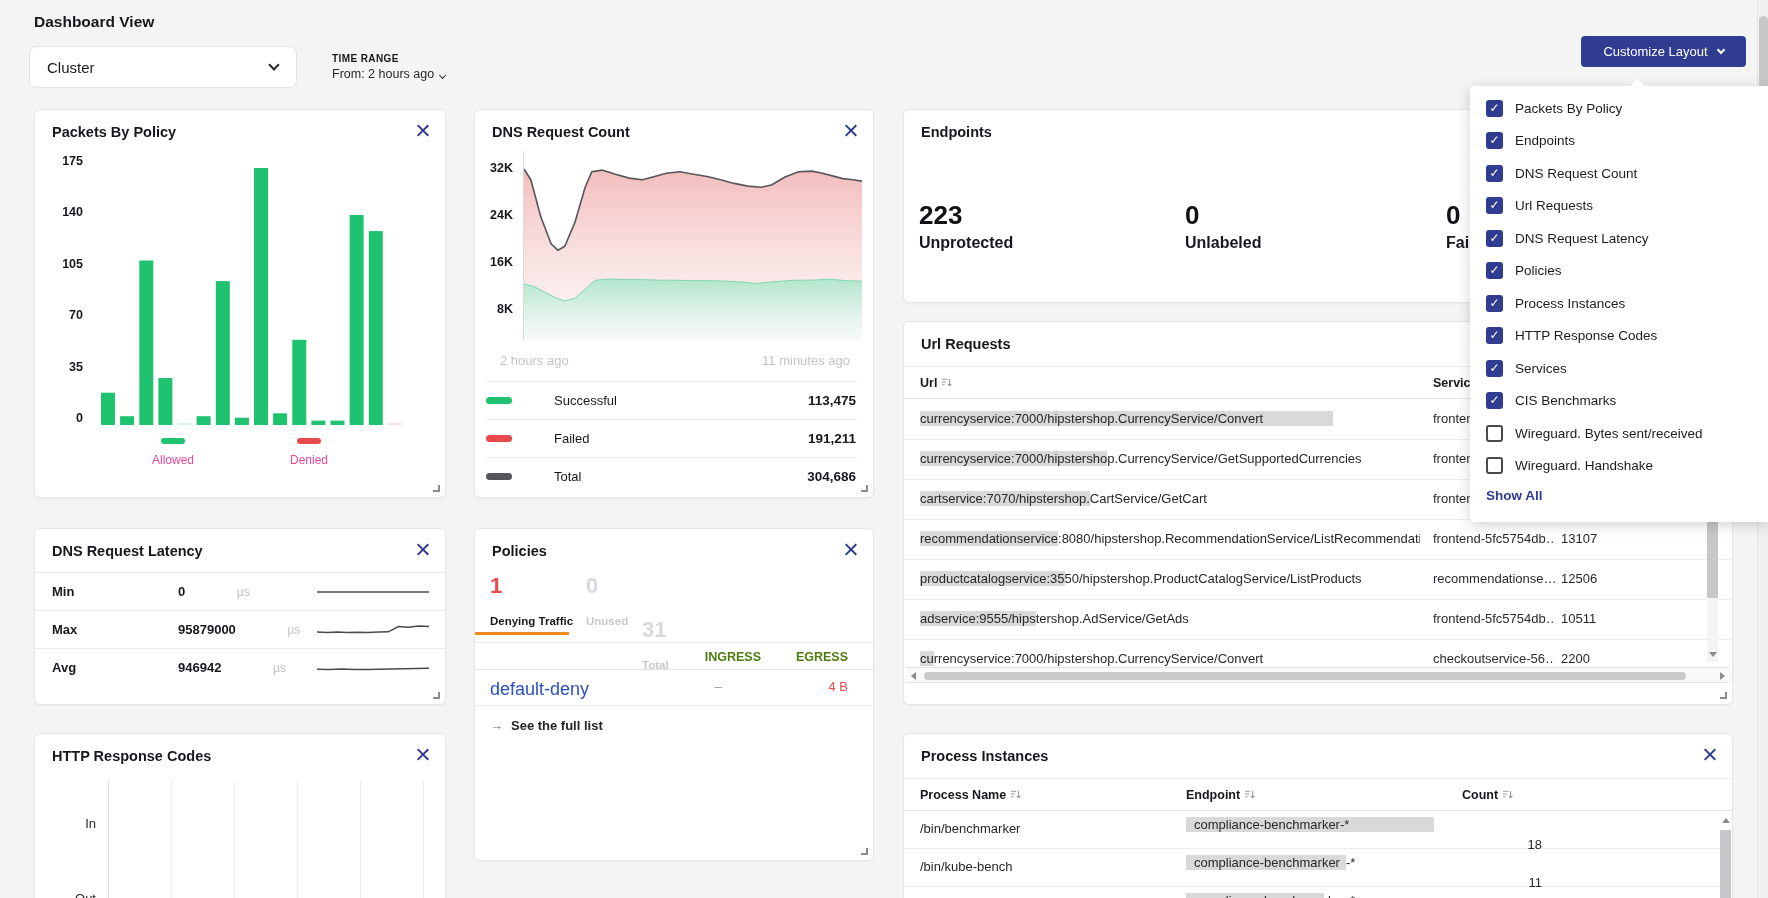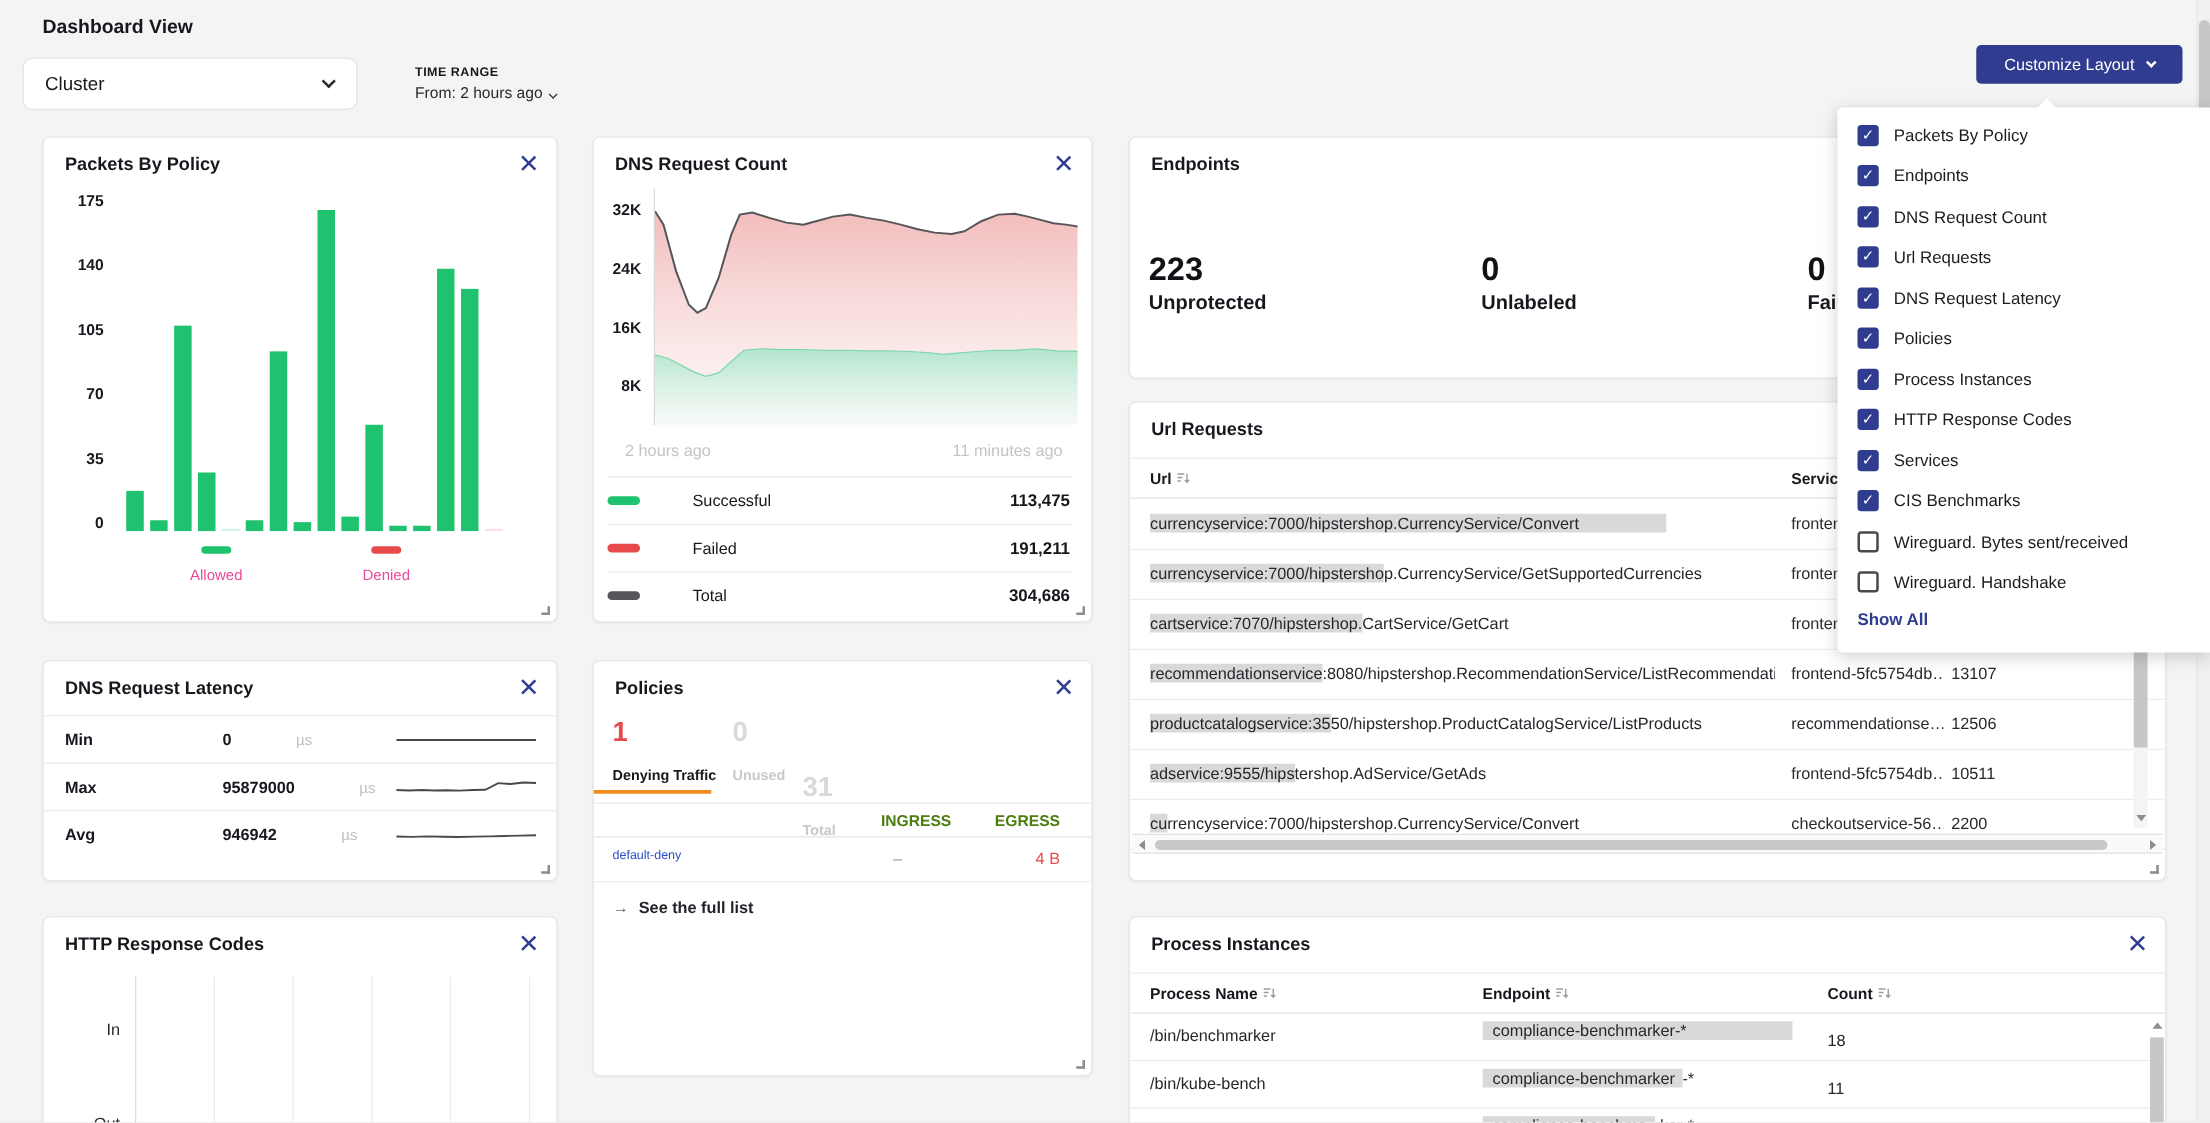--- a/index.html
+++ b/index.html
@@ -2,21 +2,21 @@
 <html><head>
 <meta charset="utf-8">
 <style>
   * { margin:0; padding:0; box-sizing:border-box; }
   html,body { background:#e9e9ea; }
   body { font-family:"Liberation Sans", sans-serif; }
   #page { position:relative; width:1768px; height:898px; overflow:hidden; background:#f4f4f5; color:#17181d; }
 
   
   .page-title { position:absolute; left:34px; top:13px; font-size:15.5px; font-weight:700; color:#17181d; }
-  .view-select { position:absolute; left:18px; top:46px; width:268px; height:42px; background:#fff;
+  .view-select { position:absolute; left:29px; top:46px; width:268px; height:42px; background:#fff;
     border:1px solid #e3e3e5; border-radius:8px; display:flex; align-items:center; justify-content:space-between;
     padding:0 18px 0 17px; cursor:pointer; }
   .view-select .val { font-size:15px; color:#17181d; }
   .chev { display:inline-block; width:8px; height:8px; border-right:2px solid #2a2a2e; border-bottom:2px solid #2a2a2e;
     transform:rotate(45deg); margin-top:-4px; }
   .chev.small { width:5px; height:5px; border-width:1.5px; margin-left:6px; margin-top:-2px; }
   .chev.white { border-color:#fff; width:6px; height:6px; margin-top:-3px; margin-left:10px; }
   .timerange { position:absolute; left:332px; top:53px; }
   .tr-label { font-size:10px; font-weight:700; letter-spacing:.4px; color:#17181d; }
   .tr-value { font-size:12.5px; color:#2a2a2e; margin-top:3px; cursor:pointer; }
@@ -99,36 +99,36 @@
   .lat-spark { position:absolute; left:282px; top:8px; }
 
   
   .pol-tab { position:absolute; top:44px; cursor:pointer; }
   .pol-num { font-size:22px; font-weight:800; }
   .pol-lab { position:absolute; top:42px; font-size:11.5px; font-weight:700; white-space:nowrap; }
   .tab-underline { position:absolute; left:0; top:103px; width:94px; height:3px; background:#f08c1e; }
   #pol-head { position:absolute; left:0; top:113px; width:100%; height:28px; border-top:1px solid #ececee; border-bottom:1px solid #e4e4e6; }
   .pol-th { position:absolute; top:7px; font-size:12.5px; font-weight:700; color:#4d7c0f; text-align:right; }
   #pol-row { position:absolute; left:0; top:141px; width:100%; height:36px; border-bottom:1px solid #ededef; }
-  .pol-name { position:absolute; left:15px; top:9px; font-size:10px; color:#2b4fc8; cursor:pointer; }
+  .pol-name { position:absolute; left:15px; top:9px; font-size:18px; color:#2b4fc8; cursor:pointer; }
   .pol-ing { position:absolute; left:200px; width:86px; top:9px; text-align:center; font-size:13px; color:#9a9aa0; }
   .pol-egr { position:absolute; left:300px; width:73px; top:9px; text-align:right; font-size:13px; color:#e8494b; }
   .pol-link { position:absolute; left:15px; top:189px; font-size:13px; font-weight:600; color:#23242a; cursor:pointer; }
   .pol-link .arr { color:#6a6a70; font-weight:400; margin-right:8px; }
 
   
   .grid-v { position:absolute; top:47px; bottom:0; width:1px; background:#ededef; }
   .http-ylab { position:absolute; width:40px; text-align:right; left:21px; font-size:13px; color:#26272c; }
 
   
   #proc-head { top:44px; }
   #proc-rows .trow { height:38px; }
   #proc-rows .nm-c { left:16px; width:250px; top:10px; }
   #proc-rows .ep-c { left:282px; width:262px; top:6px; }
-  #proc-rows .cnt2-c { left:558px; width:80px; top:14px; }
+  #proc-rows .cnt2-c { left:558px; width:80px; top:26px;text-align:right; }
   #proc-rows .trow:first-child .hl-box { padding-right:85px; }
 
   
   .menu { position:absolute; left:1470px; top:86px; width:298px; height:436px; background:#fff;
     border-radius:4px 0 0 4px; box-shadow:0 3px 14px rgba(0,0,0,.18); z-index:100; padding-top:6px; }
   .menu-notch { position:absolute; left:162px; top:-5px; width:11px; height:11px; background:#fff; transform:rotate(45deg); }
   .menu-item { height:32.5px; display:flex; align-items:center; padding-left:16px; cursor:pointer; }
   .cbox { width:17px; height:17px; border-radius:3px; margin-right:12px; flex:0 0 17px;
     font-size:12px; line-height:17px; text-align:center; color:#fff; }
   .cbox.on { background:#2f3c90; }

